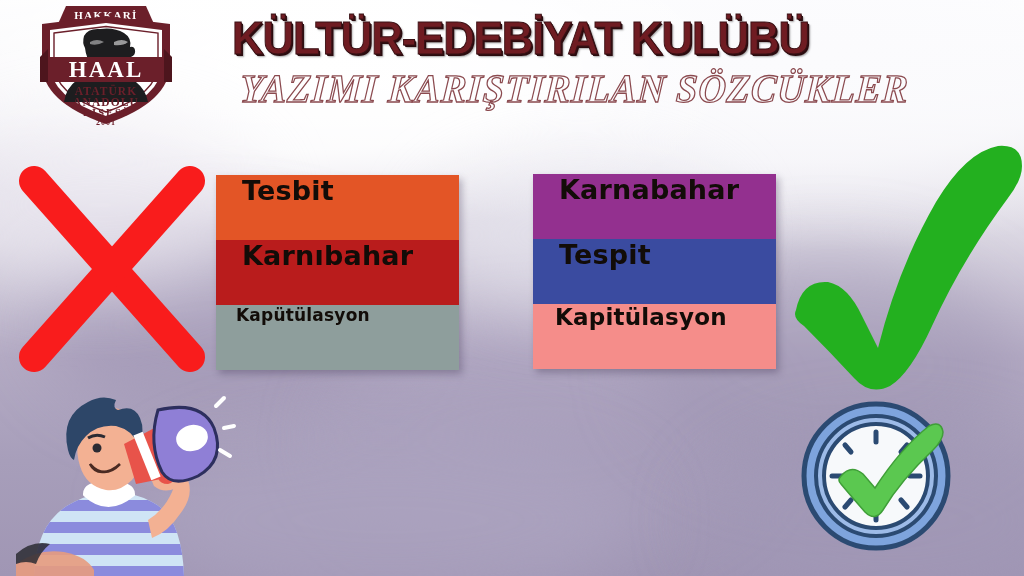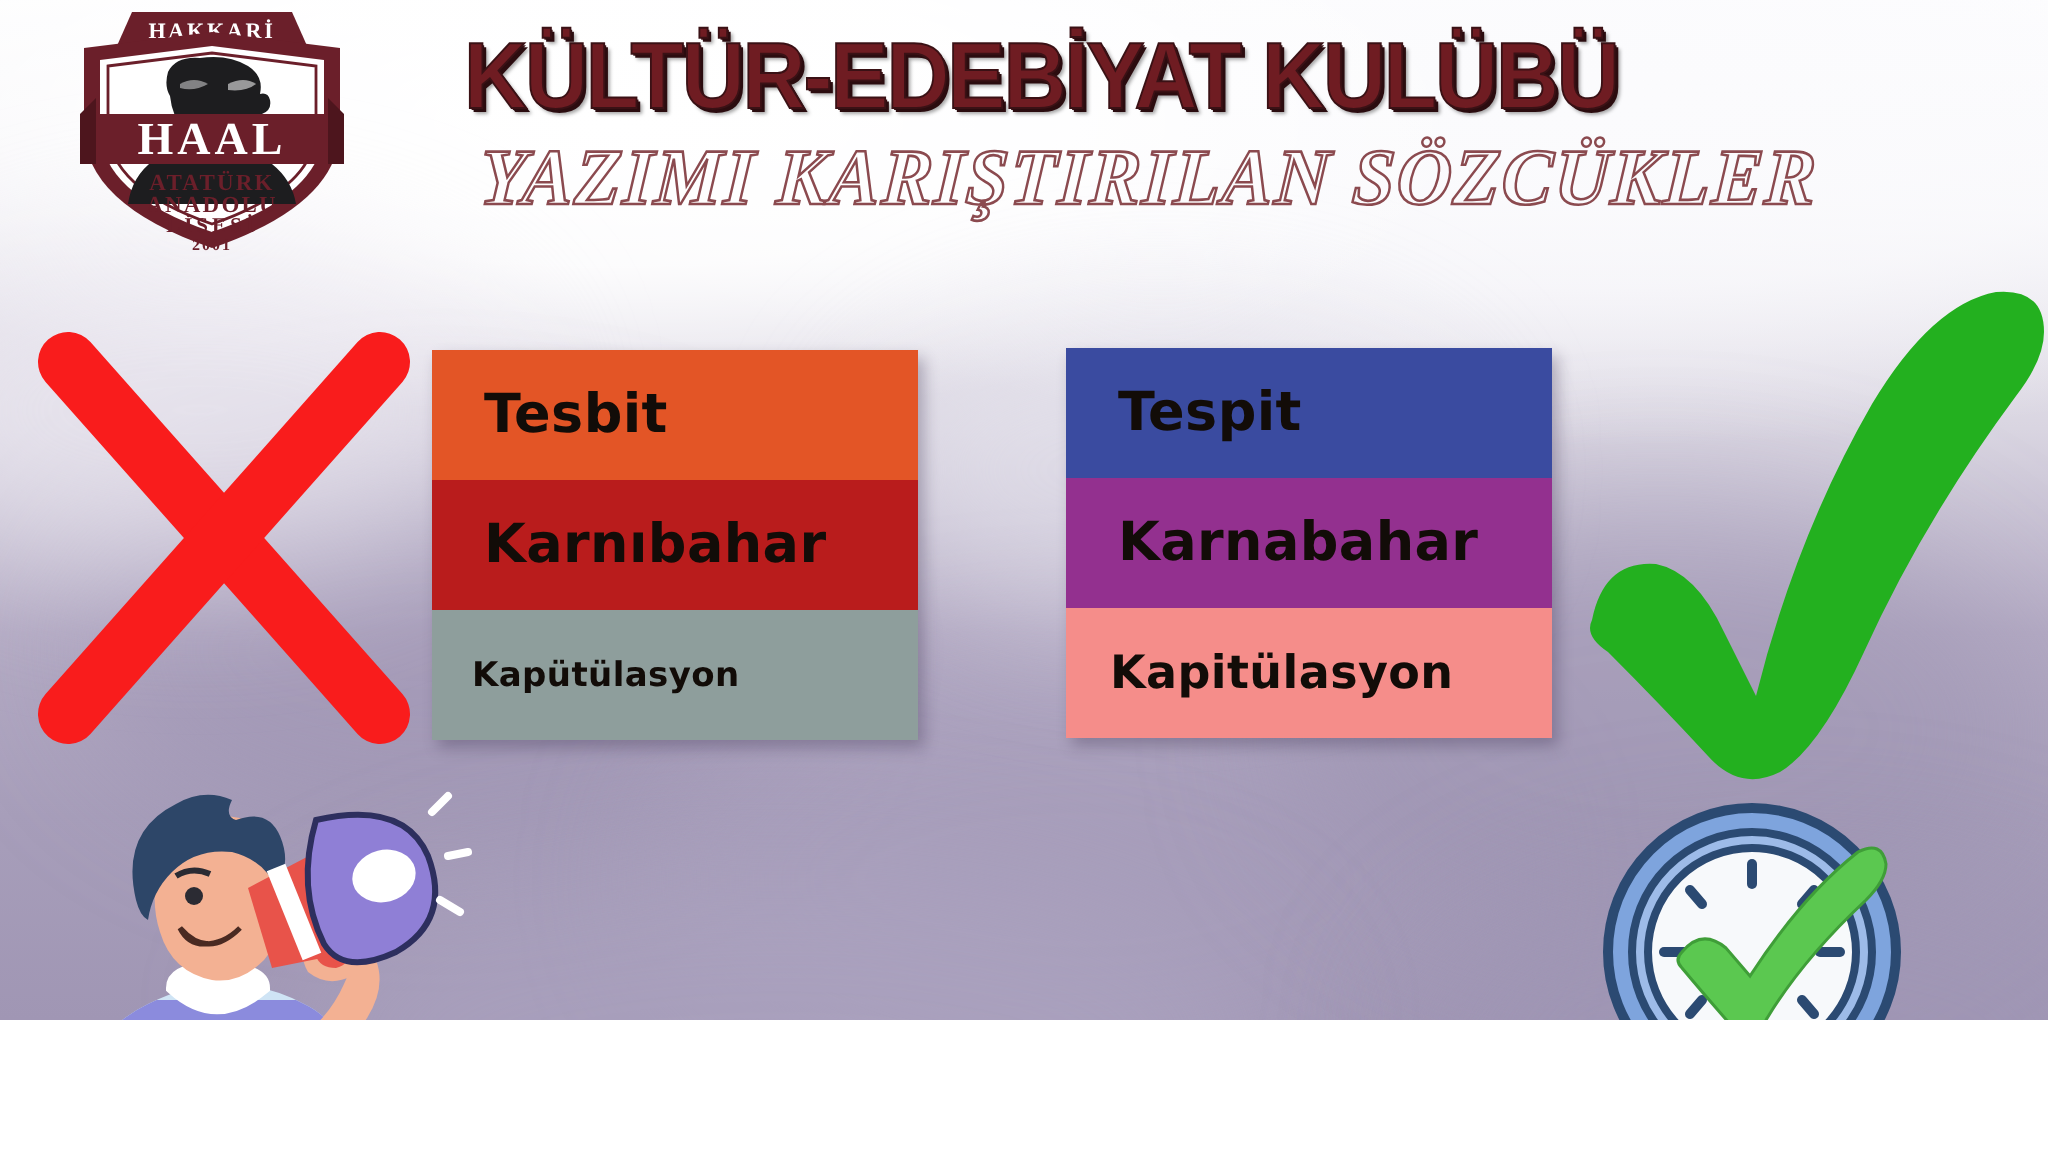--- a/index.html
+++ b/index.html
@@ -6,21 +6,21 @@
     margin: 0;
     padding: 0;
     background: #ffffff;
   }
   body {
     font-family: "DejaVu Sans", sans-serif;
   }
   #slide {
     position: relative;
     width: 1024px;
-    height: 510px;
+    height: 576px;
     overflow: hidden;
     background: #cfc9d8;
   }
   
   .bg-base {
     position: absolute;
     inset: 0;
     background:
       radial-gradient(ellipse 60% 40% at 30% 12%, #ffffff 0%, rgba(255,255,255,0.85) 35%, rgba(255,255,255,0) 72%),
       radial-gradient(ellipse 70% 45% at 78% 10%, #fbfbfd 0%, rgba(252,252,254,0.7) 40%, rgba(255,255,255,0) 75%),
@@ -92,21 +92,20 @@
   .stack {
     position: absolute;
     box-shadow: 3px 4px 7px rgba(60,50,80,0.33);
   }
   .stack.left  { left: 216px; top: 175px; width: 243px; }
   .stack.right { left: 533px; top: 174px; width: 243px; }
   .wordrow {
     position: relative;
     height: 65px;
     display: flex;
-    align-items: center;
   }
   .wordrow .wtext {
     font-family: "DejaVu Sans", sans-serif;
     font-size: 27px;
     font-weight: 600;
     color: #120c08;
     padding-left: 26px;
     white-space: nowrap;
     letter-spacing: 0.2px;
   }
@@ -190,25 +189,25 @@
     </div>
     <div class="wordrow" style="background:#b91c1c">
       <span class="wtext">Karnıbahar</span>
     </div>
     <div class="wordrow" style="background:#8e9e9c">
       <span class="wtext">Kapütülasyon</span>
     </div>
   </div>
 
   <div class="stack right">
+    <div class="wordrow" style="background:#93308f">
+      <span class="wtext">Karnabahar</span>
+    </div>
     <div class="wordrow" style="background:#3a4ba0">
       <span class="wtext">Tespit</span>
-    </div>
-    <div class="wordrow" style="background:#93308f">
-      <span class="wtext">Karnabahar</span>
     </div>
     <div class="wordrow" style="background:#f58d8a">
       <span class="wtext">Kapitülasyon</span>
     </div>
   </div>
 
   <div class="checkmark">
     <svg viewBox="0 0 240 255" width="240" height="255">
       <path d="M10 170 Q16 140 42 142 Q62 146 76 176 L92 208
                Q112 128 150 62 Q180 12 212 6 Q236 4 236 26

